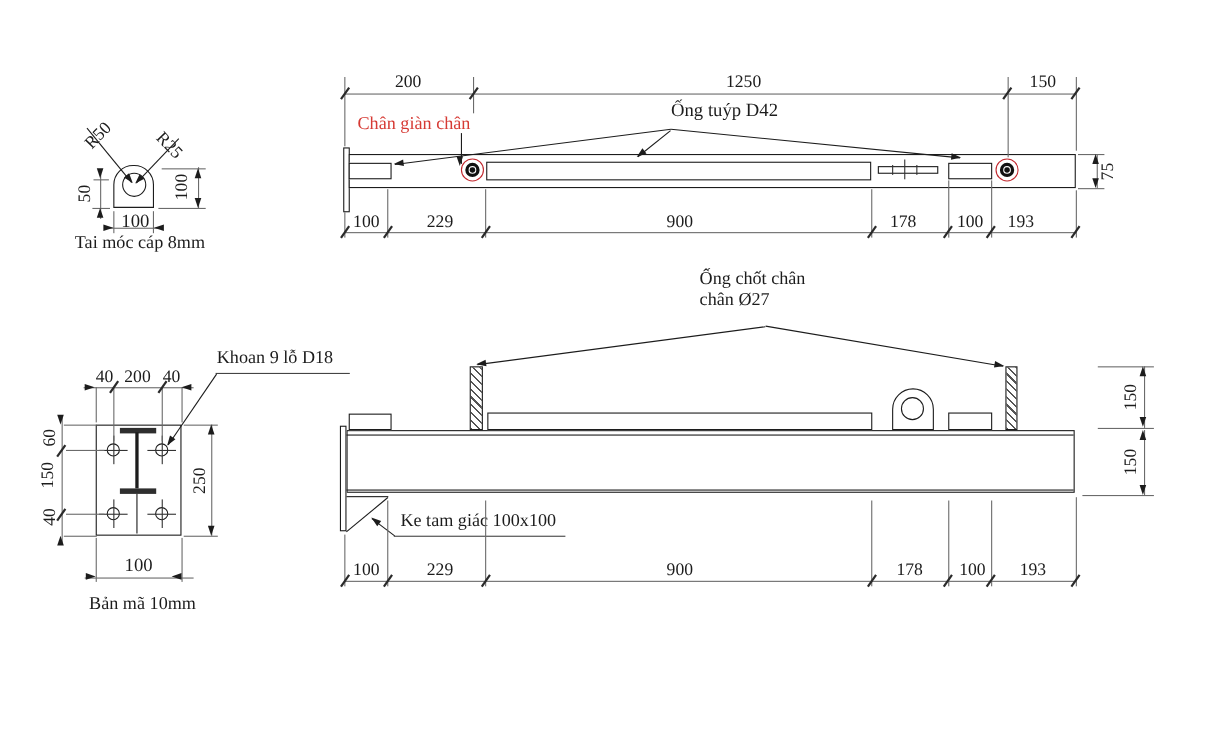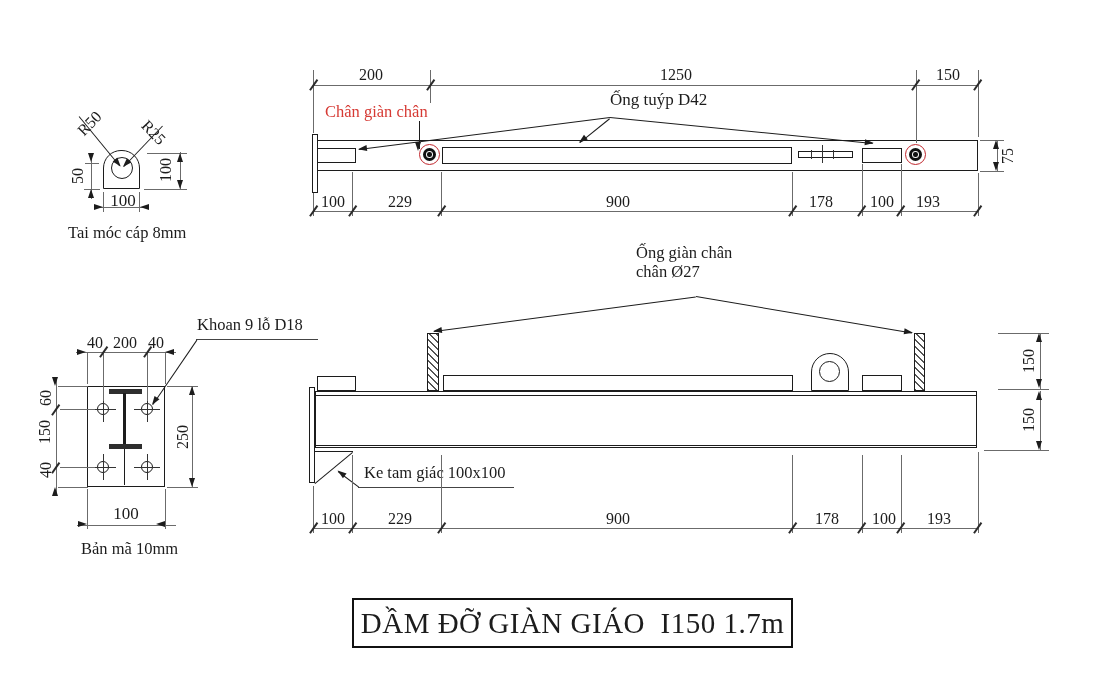--- a/index.html
+++ b/index.html
@@ -75,21 +75,21 @@
     <div class="a aU" style="left:176.9px;top:152.5px;"></div>
     <div class="a aD" style="left:176.9px;top:180px;"></div>
     <div class="t rot" style="left:166px;top:170px;">100</div>
 
     <div class="dl" style="left:103.3px;top:192px;width:1px;height:20px;"></div>
     <div class="dl" style="left:139.3px;top:192px;width:1px;height:20px;"></div>
     <div class="dl" style="left:95px;top:206.7px;width:53px;height:1px;"></div>
     <div class="a aR" style="left:94px;top:203.6px;"></div>
     <div class="a aL" style="left:139.5px;top:203.6px;"></div>
     <div class="t ctr" style="left:123px;top:192px;font-size:17px;">100</div>
-    <div class="t lblbig" style="left:68px;top:224px;">Tai móc cáp 8mm</div>
+    <div class="t lblbig" style="left:68px;top:211px;">Tai móc cáp 8mm</div>
   </div>
 
   <div class="grp">
     <div class="rc" style="left:311.5px;top:134px;width:6px;height:59px;border-width:1.5px;"></div>
     <div class="rc" style="left:316.5px;top:140px;width:661px;height:31px;"></div>
     <div class="rc" style="left:316.5px;top:147.5px;width:39px;height:15.5px;"></div>
     <div class="rc" style="left:442px;top:147px;width:350px;height:16.5px;border-width:1.9px;"></div>
 
     <div class="rc" style="left:798px;top:151px;width:55px;height:6.5px;border-width:1.3px;"></div>
     <div class="ch" style="left:821.5px;top:145px;width:1px;height:18px;"></div>
@@ -156,21 +156,21 @@
 
     <div class="dl" style="left:980px;top:140px;width:24px;height:1px;"></div>
     <div class="dl" style="left:980px;top:171px;width:24px;height:1px;"></div>
     <div class="dl" style="left:996.5px;top:140px;width:1px;height:31px;"></div>
     <div class="a aU" style="left:993.4px;top:140px;"></div>
     <div class="a aD" style="left:993.4px;top:161.5px;"></div>
     <div class="t rot" style="left:1008px;top:155.5px;">75</div>
   </div>
 
   <div class="grp">
-    <div class="t lblbig" style="left:636px;top:244px;">Ống giàn chân</div>
+    <div class="t lblbig" style="left:636px;top:244px;">Ống chốt chân</div>
     <div class="t lblbig" style="left:636px;top:263px;">chân Ø27</div>
     <div class="ld" style="left:434px;top:330.5px;width:264.3px;transform:rotate(-7.5deg);">
       <div class="a aL" style="left:-1px;top:-2.6px;"></div>
     </div>
     <div class="ld" style="left:696px;top:296px;width:218.6px;transform:rotate(9.6deg);">
       <div class="a aR" style="right:-1px;top:-2.6px;"></div>
     </div>
   </div>
 
   <div class="grp">
@@ -291,17 +291,14 @@
     <div class="dl" style="left:1039.5px;top:333px;width:1px;height:56px;"></div>
     <div class="a aU" style="left:1036.4px;top:333px;"></div>
     <div class="a aD" style="left:1036.4px;top:379px;"></div>
     <div class="dl" style="left:1039.5px;top:391px;width:1px;height:59px;"></div>
     <div class="a aU" style="left:1036.4px;top:391px;"></div>
     <div class="a aD" style="left:1036.4px;top:440.5px;"></div>
     <div class="t rot" style="left:1028.5px;top:360.5px;">150</div>
     <div class="t rot" style="left:1028.5px;top:420px;">150</div>
   </div>
 
-  <div id="title-box">
-    <span id="title-text">DẦM ĐỠ GIÀN GIÁO  I150 1.7m</span>
-  </div>
 
 </div>
 
 </body></html>

